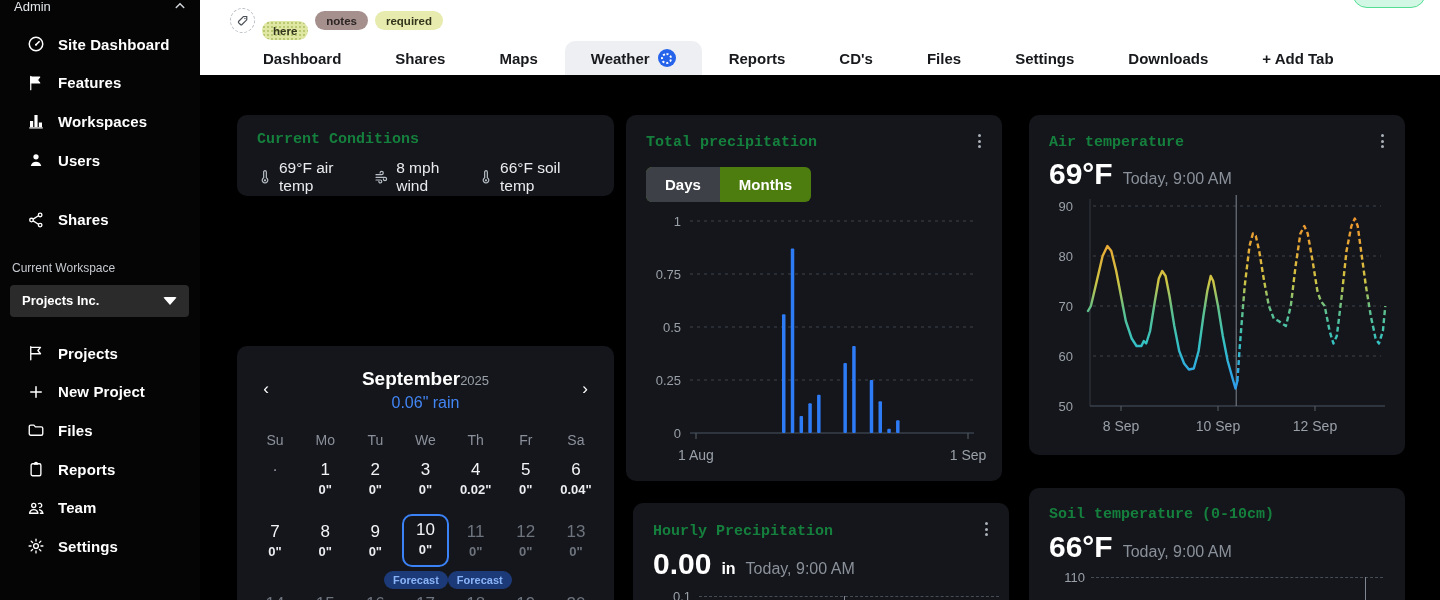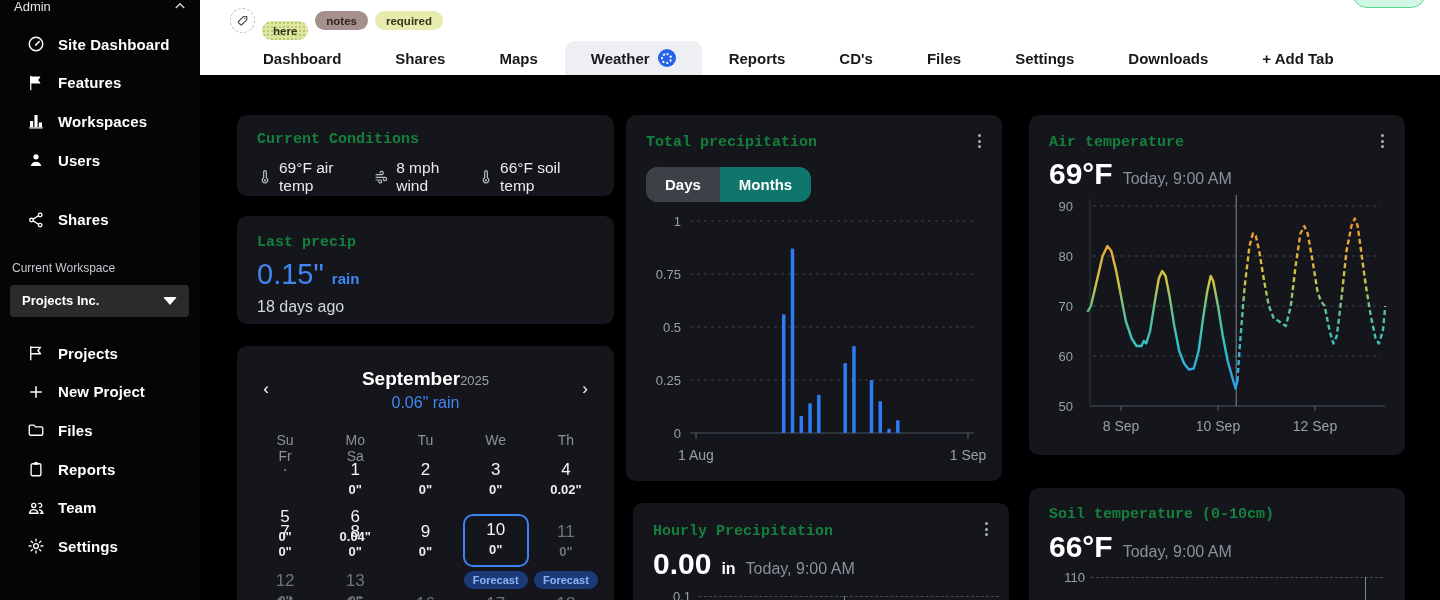--- a/index.html
+++ b/index.html
@@ -69,37 +69,37 @@
 
   
   #card-cal{left:237px;top:346px;width:377px;height:300px;}
   .cal-head{position:relative;height:76px;}
   .cal-month-line{position:absolute;top:22px;left:0;right:0;text-align:center;font-size:19px;font-weight:700;}
   .cal-year{font-size:13px;font-weight:400;color:#9aa0a8;}
   .cal-sub{position:absolute;top:48px;left:0;right:0;text-align:center;font-size:16px;color:#4285f4;font-weight:500;}
   .cal-chev{position:absolute;top:32px;width:22px;height:22px;background:none;border:none;color:#fff;
             font-size:17px;cursor:pointer;padding:0;}
   .cal-chev.left{left:18px;} .cal-chev.right{right:18px;}
-  .cal-grid{position:absolute;left:13px;right:13px;display:grid;grid-template-columns:repeat(5,1fr);text-align:center;}
+  .cal-grid{position:absolute;left:13px;right:13px;display:grid;grid-template-columns:repeat(7,1fr);text-align:center;}
   #cal-weekdays{top:86px;font-size:14px;color:#8b909a;}
   #cal-row1{top:108px;} #cal-row2{top:170px;} #cal-row3{top:242px;}
   .cal-cell{padding:6px 0 4px;cursor:pointer;}
   .cal-cell .num{font-size:17px;color:#f3f4f6;line-height:20px;}
   .cal-cell .val{font-size:13px;font-weight:700;color:#eceef1;margin-top:3px;line-height:14px;}
   .cal-cell.dim .num,.cal-cell.dim .val{color:#6e747e;}
   .cal-cell.sel{border:2px solid #3b82f6;border-radius:10px;margin:-2px 2px;padding:4px 0 8px;}
   .cal-cell .dot{color:#8b909a;font-size:17px;line-height:20px;}
   #cal-badges{top:224px;}
   .fc-badge{display:inline-block;background:#1d3a78;color:#8ab4f8;font-size:11px;font-weight:600;
             padding:3px 9px;border-radius:10px;cursor:pointer;}
 
   
   #card-tp{left:626px;top:115px;width:376px;height:366px;}
   #card-tp .card-title{position:absolute;left:20px;top:19px;}
-  .toggle{position:absolute;left:20px;top:52px;display:flex;background:#0f766e;border-radius:12px;overflow:hidden;}
+  .toggle{position:absolute;left:20px;top:52px;display:flex;background:#4d7c0f;border-radius:6px;overflow:hidden;}
   .toggle .seg{padding:9px 19px;font-size:15px;font-weight:700;color:#fff;background:transparent;border:none;
                font-family:inherit;cursor:pointer;}
   .toggle .seg.on{background:#3d4147;}
   .chart-svg{position:absolute;left:0;top:0;pointer-events:none;}
 
   #card-at{left:1029px;top:115px;width:376px;height:340px;}
   #card-at .card-title{position:absolute;left:20px;top:19px;}
   .bigval-row{position:absolute;left:20px;display:flex;align-items:baseline;gap:10px;}
   #card-at .bigval-row{top:44px;}
   .bigval{font-size:30px;font-weight:700;color:#fff;line-height:1;}
@@ -313,28 +313,20 @@
             <svg viewBox="0 0 24 24" fill="none" stroke="currentColor" stroke-width="1.8">
               <path d="M10 4.5a2 2 0 0 1 4 0v8.6a4.2 4.2 0 1 1-4 0z"></path>
               <circle cx="12" cy="17" r="1.7" fill="currentColor" stroke="none"></circle>
             </svg>
           </span>
           <span>66°F soil temp</span>
         </span>
       </div>
   </section>
 
-  <section class="card" id="card-lp">
-    <div class="card-title">Last precip</div>
-    <div class="lp-amount">
-      <span>0.15"</span>
-      <span class="lp-unit">rain</span>
-    </div>
-    <div class="lp-ago">18 days ago</div>
-  </section>
 
   <section class="card" id="card-cal">
     <div class="cal-head">
       <button class="cal-chev left">‹</button>
       <div class="cal-month-line">
         <span>September</span><span class="cal-year">2025</span>
       </div>
       <div class="cal-sub">0.06" rain</div>
       <button class="cal-chev right">›</button>
     </div>

